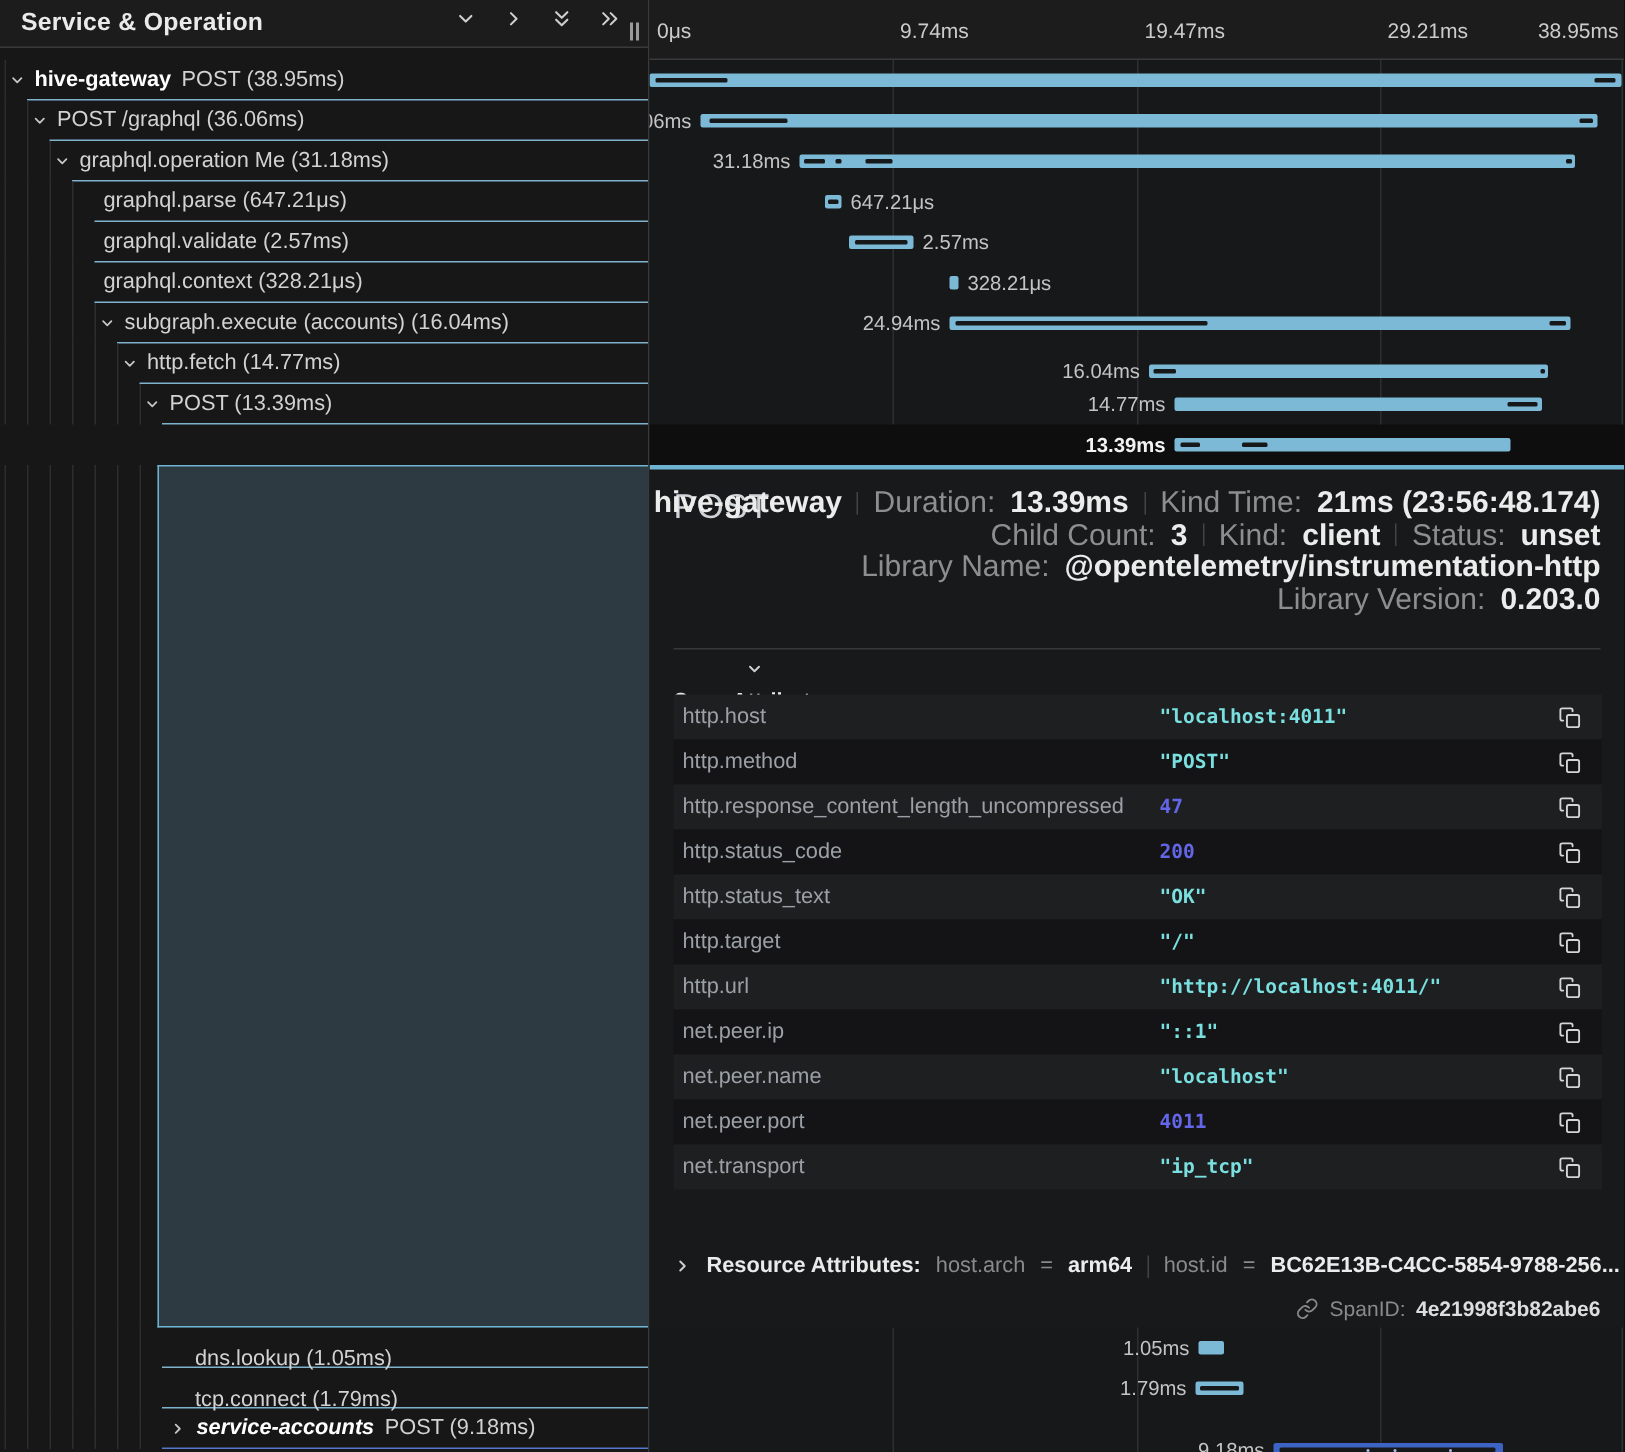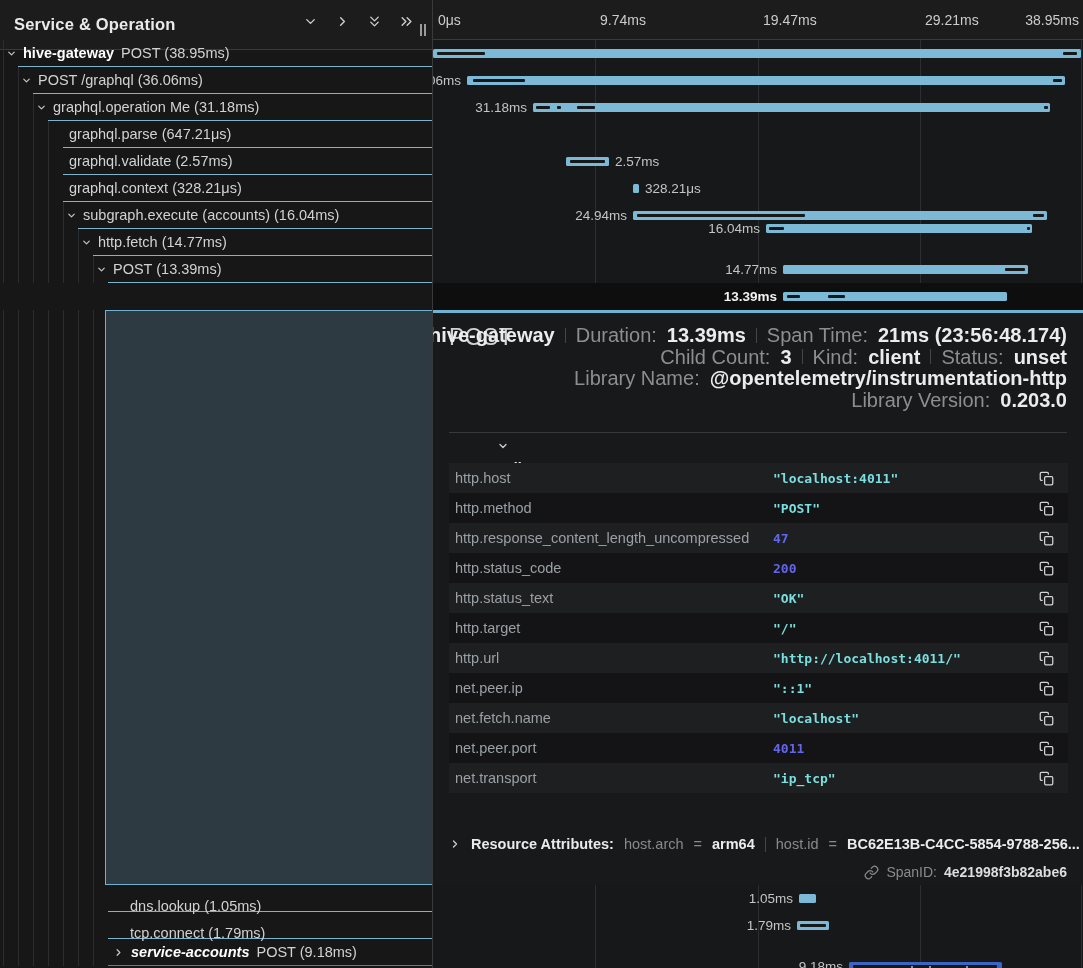--- a/index.html
+++ b/index.html
@@ -2,21 +2,21 @@
 <html><head>
 <meta charset="utf-8">
 <style>
   * { margin:0; padding:0; box-sizing:border-box; }
   html,body { background:#0d0d0d; }
   .app { position:relative; width:1083px; height:968px; background:#151516; overflow:hidden;
          font-family:"Liberation Sans",sans-serif; color:#d2d2d2; }
 
   
   .lp { position:absolute; left:0; top:0; width:433px; height:968px; background:#171718; border-right:1px solid #3a3a3c; }
-  .lp-head { height:50px; display:flex; align-items:center; justify-content:space-between;
+  .lp-head { height:32px; display:flex; align-items:center; justify-content:space-between;
              padding:0 6px 0 14px; background:#1c1c1d; border-bottom:1px solid #3a3a3c; }
   .lp-title { font-size:16.5px; font-weight:700; color:#eaeaea; letter-spacing:.2px; white-space:nowrap; }
   .head-icons { display:flex; align-items:center; gap:17px; margin-right:4px; }
   .hicon { width:15px; height:15px; display:flex; align-items:center; justify-content:center; cursor:pointer; }
   .hicon svg { stroke:#cfcfcf; }
   .drag-handle { display:flex; gap:2px; margin:10px 0 0 2px; }
   .drag-handle i { display:block; width:2px; height:12px; background:#9a9a9a; }
 
   .rows { position:absolute; top:40px; left:0; right:0; }
   .trow { height:27px; display:flex; align-items:stretch; white-space:nowrap; cursor:pointer; }
@@ -371,38 +371,44 @@
     </div>
     <div class="brow" style="top:94px">
       <span class="blabel" style="right:556px">31.18ms</span>
       <div class="bar" style="left:100px;width:517px">
           <div class="notch" style="left:3px;width:14px"></div>
           <div class="notch" style="left:24px;width:4px"></div>
           <div class="notch" style="left:44px;width:18px"></div>
           <div class="notch" style="left:511px;width:4px"></div>
         </div>
     </div>
+    <div class="brow" style="top:121px">
+      <div class="bar" style="left:117px;width:11px">
+          <div class="notch" style="left:2px;width:7px"></div>
+        </div>
+      <span class="blabel" style="left:134px">647.21μs</span>
+    </div>
     <div class="brow" style="top:148px">
       <div class="bar" style="left:133px;width:43px">
           <div class="notch" style="left:4px;width:35px"></div>
         </div>
       <span class="blabel" style="left:182px">2.57ms</span>
     </div>
     <div class="brow" style="top:175px">
       <div class="bar" style="left:200px;width:6px"></div>
       <span class="blabel" style="left:212px">328.21μs</span>
     </div>
     <div class="brow" style="top:202px">
       <span class="blabel" style="right:456px">24.94ms</span>
       <div class="bar" style="left:200px;width:414px">
           <div class="notch" style="left:4px;width:168px"></div>
           <div class="notch" style="left:400px;width:11px"></div>
         </div>
     </div>
-    <div class="brow" style="top:215px">
+    <div class="brow" style="top:234px">
       <span class="blabel" style="right:323px">16.04ms</span>
       <div class="bar" style="left:333px;width:266px">
           <div class="notch" style="left:3px;width:15px"></div>
           <div class="notch" style="left:261px;width:3px"></div>
         </div>
     </div>
     <div class="brow" style="top:256px">
       <span class="blabel" style="right:306px">14.77ms</span>
       <div class="bar" style="left:350px;width:245px">
           <div class="notch" style="left:222px;width:20px"></div>
@@ -440,21 +446,21 @@
       <div class="d-title">POST</div>
 
       <div class="d-meta">
         <div class="mline">
           <span class="ml">Service:</span>
             <span class="mv">hive-gateway</span>
           <span class="msep"></span>
           <span class="ml">Duration:</span>
             <span class="mv">13.39ms</span>
           <span class="msep"></span>
-          <span class="ml">Span Time:</span>
+          <span class="ml">Kind Time:</span>
             <span class="mv">21ms (23:56:48.174)</span>
         </div>
         <div class="mline">
           <span class="ml">Child Count:</span>
             <span class="mv">3</span>
           <span class="msep"></span>
           <span class="ml">Kind:</span>
             <span class="mv">client</span>
           <span class="msep"></span>
           <span class="ml">Status:</span>
@@ -556,21 +562,21 @@
             <span class="akey">net.peer.ip</span>
             <span class="aval str">"::1"</span>
             <span class="acopy">
               <svg width="15" height="15" viewBox="0 0 24 24" fill="none" stroke-width="2" stroke-linecap="round" stroke-linejoin="round">
                 <rect x="9" y="9" width="13" height="13" rx="2"></rect>
                 <path d="M5 15H4a2 2 0 0 1-2-2V4a2 2 0 0 1 2-2h9a2 2 0 0 1 2 2v1"></path>
               </svg>
             </span>
           </div>
         <div class="arow">
-            <span class="akey">net.fetch.name</span>
+            <span class="akey">net.peer.name</span>
             <span class="aval str">"localhost"</span>
             <span class="acopy">
               <svg width="15" height="15" viewBox="0 0 24 24" fill="none" stroke-width="2" stroke-linecap="round" stroke-linejoin="round">
                 <rect x="9" y="9" width="13" height="13" rx="2"></rect>
                 <path d="M5 15H4a2 2 0 0 1-2-2V4a2 2 0 0 1 2-2h9a2 2 0 0 1 2 2v1"></path>
               </svg>
             </span>
           </div>
         <div class="arow">
             <span class="akey">net.peer.port</span>

